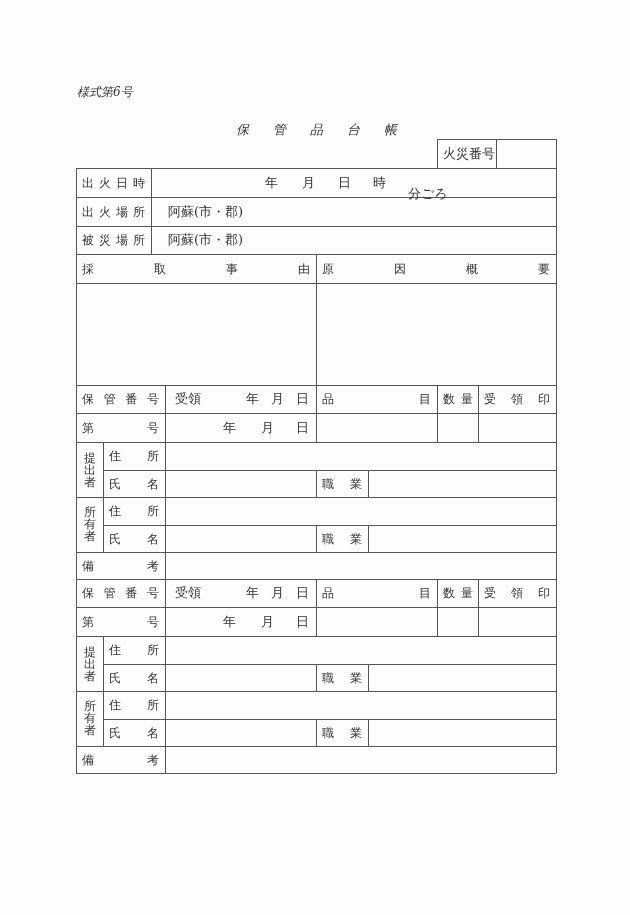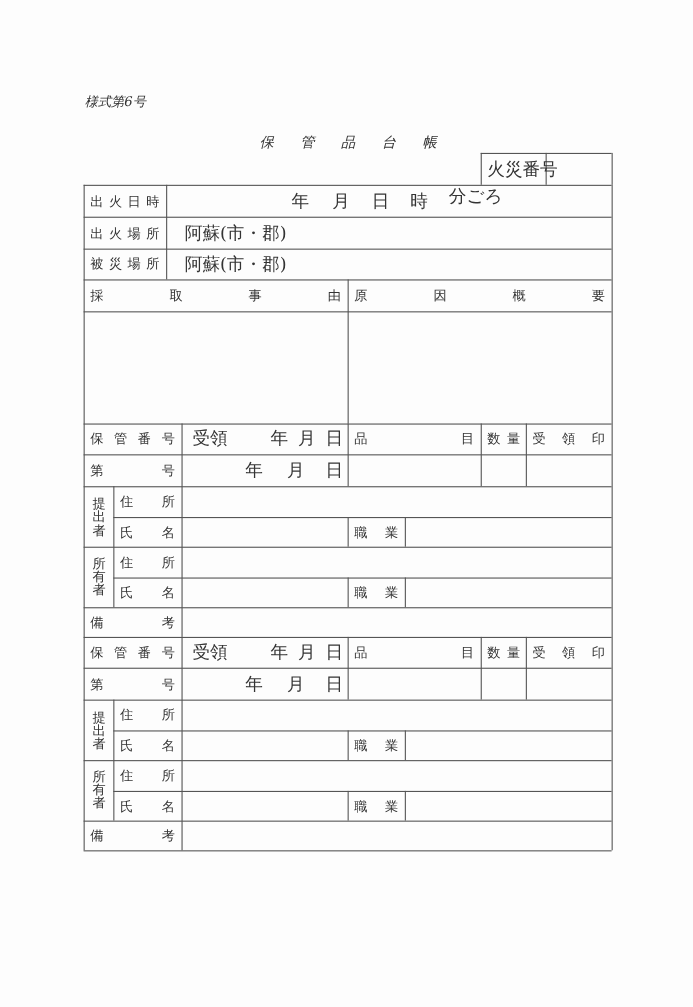--- a/index.html
+++ b/index.html
@@ -5,21 +5,21 @@
   html, body { margin: 0; padding: 0; }
   body {
     width: 630px; height: 915px; background: #fdfdfd; position: relative;
     font-family: "DejaVu Serif", "Liberation Serif", serif; color: #333; overflow: hidden;
   }
   .abs { position: absolute; font-style: italic; }
   .form-no { left: 77px; top: 84px; font-size: 12px; letter-spacing: 0px; }
   .title { left: 236px; top: 121px; font-size: 13px; display: flex; gap: 24px; }
   .line-h { position: absolute; height: 0; border-top: 1px solid #555; }
   .line-v { position: absolute; width: 0; border-left: 1px solid #555; }
-  .cell-text { position: absolute; font-size: 16px; white-space: nowrap; line-height: 14px; }
+  .cell-text { position: absolute; font-size: 13px; white-space: nowrap; line-height: 14px; }
   .spread { position: absolute; display: flex; justify-content: space-between; font-size: 12px; line-height: 14px; }
   .vert { position: absolute; font-size: 12px; line-height: 12px; width: 14px; text-align: center; }
   .box { position: absolute; }
 </style>
 </head>
 <body>
 
 <div class="abs form-no">様式第6号</div>
 <div class="abs title">
   <span>保</span>
@@ -93,21 +93,21 @@
   <span>出</span>
     <span>火</span>
     <span>日</span>
     <span>時</span>
 </div>
 <div class="box" style="left:152px; top:169px; width:403px; height:27px;">
   <span class="cell-text" style="left:113px; top:7px;">年</span>
   <span class="cell-text" style="left:150px; top:7px;">月</span>
   <span class="cell-text" style="left:186px; top:7px;">日</span>
   <span class="cell-text" style="left:221px; top:7px;">時</span>
-  <span class="cell-text" style="left:256px; top:3px;text-align:right;">分ごろ</span>
+  <span class="cell-text" style="left:256px; top:18px;text-align:right;">分ごろ</span>
 </div>
 
 <div class="spread" style="left:82px; top:205px; width:63px;">
   <span>出</span>
     <span>火</span>
     <span>場</span>
     <span>所</span>
 </div>
 <div class="box" style="left:152px; top:198px; width:403px; height:27px;">
   <span class="cell-text" style="left:16px; top:7px;">阿蘇(市・郡)</span>

